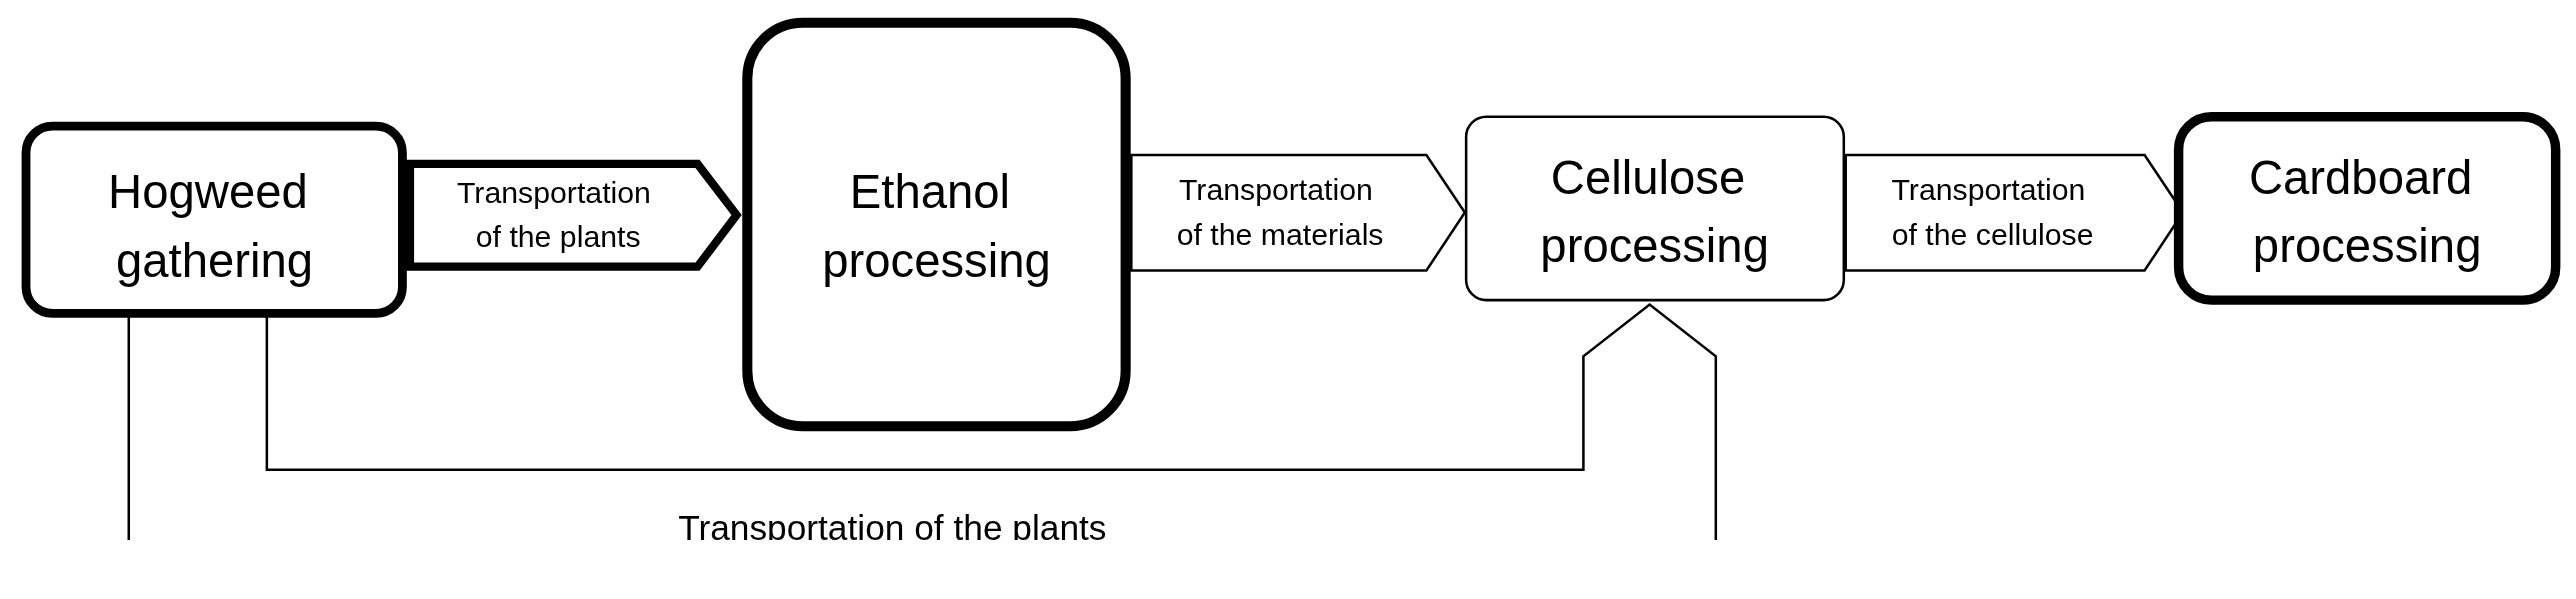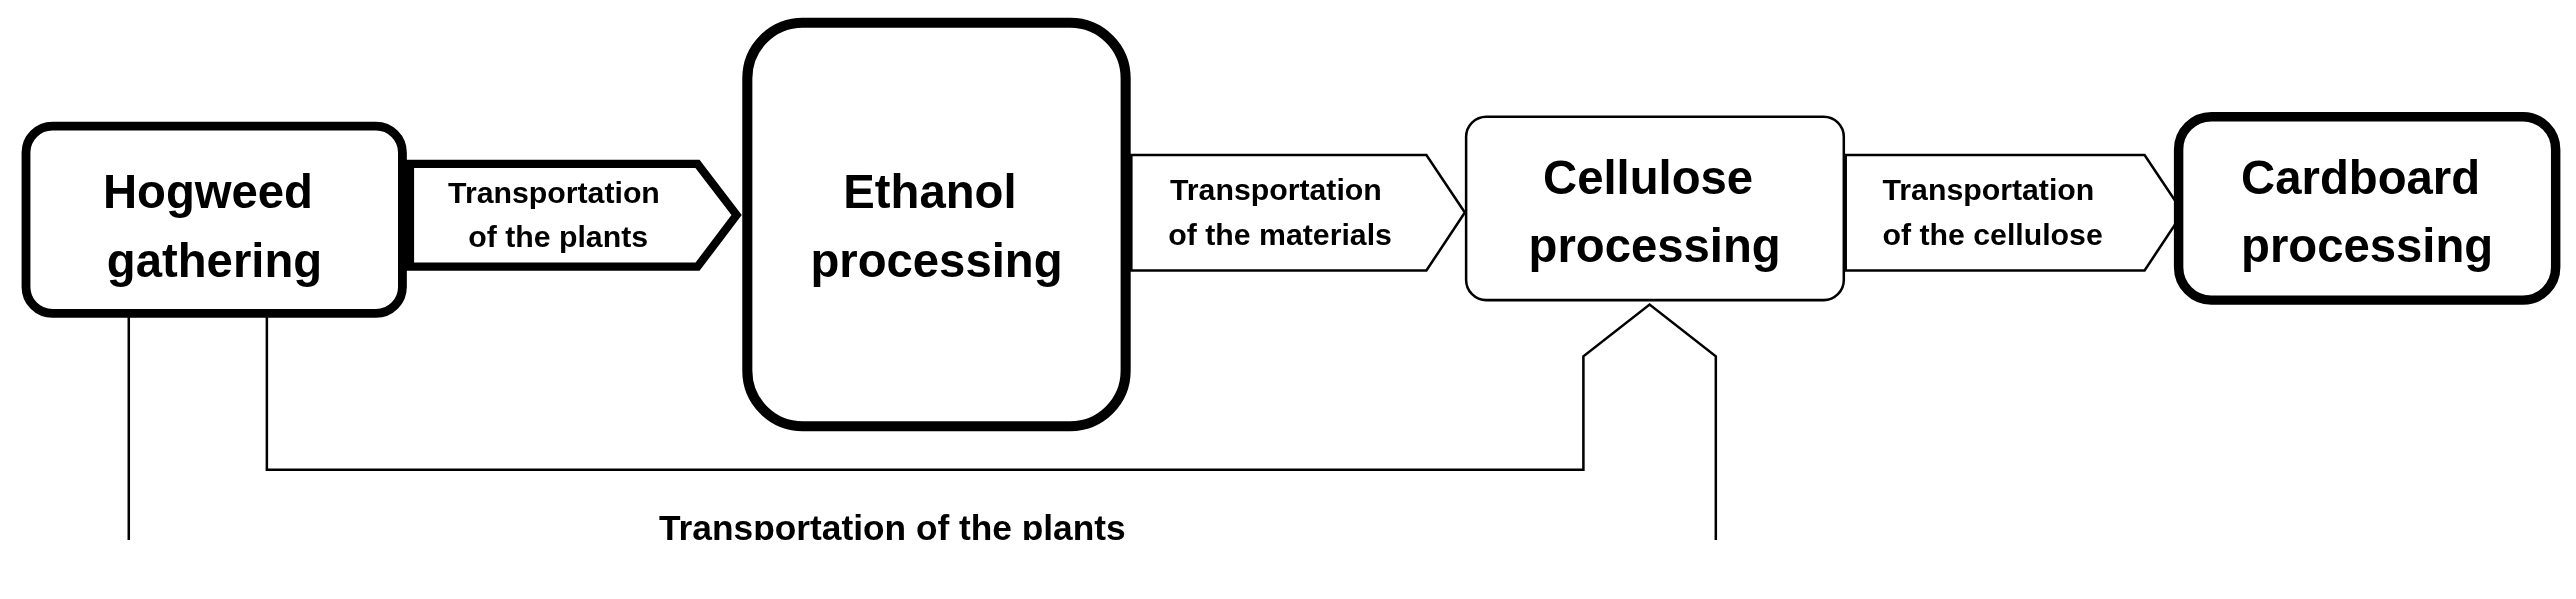--- a/index.html
+++ b/index.html
@@ -7,21 +7,20 @@
     --stroke:#000000;
     --text:#000000;
   }
   html,body{margin:0;padding:0;background:var(--bg);}
   .canvas{
     position:relative;
     width:2576px;
     height:540px;
     background:var(--bg);
     overflow:hidden;
-    font-weight:bold;
   }
   svg{display:block;width:2576px;height:599px;}
   text{
     font-family:"Liberation Sans", sans-serif;
     fill:var(--text);
     text-anchor:middle;
   }
   .node-rect{fill:var(--bg);stroke:var(--stroke);}
   .arrow-shape{fill:var(--bg);stroke:var(--stroke);stroke-linejoin:miter;}
   .connector-path{fill:none;stroke:var(--stroke);stroke-width:4;stroke-linejoin:miter;}

